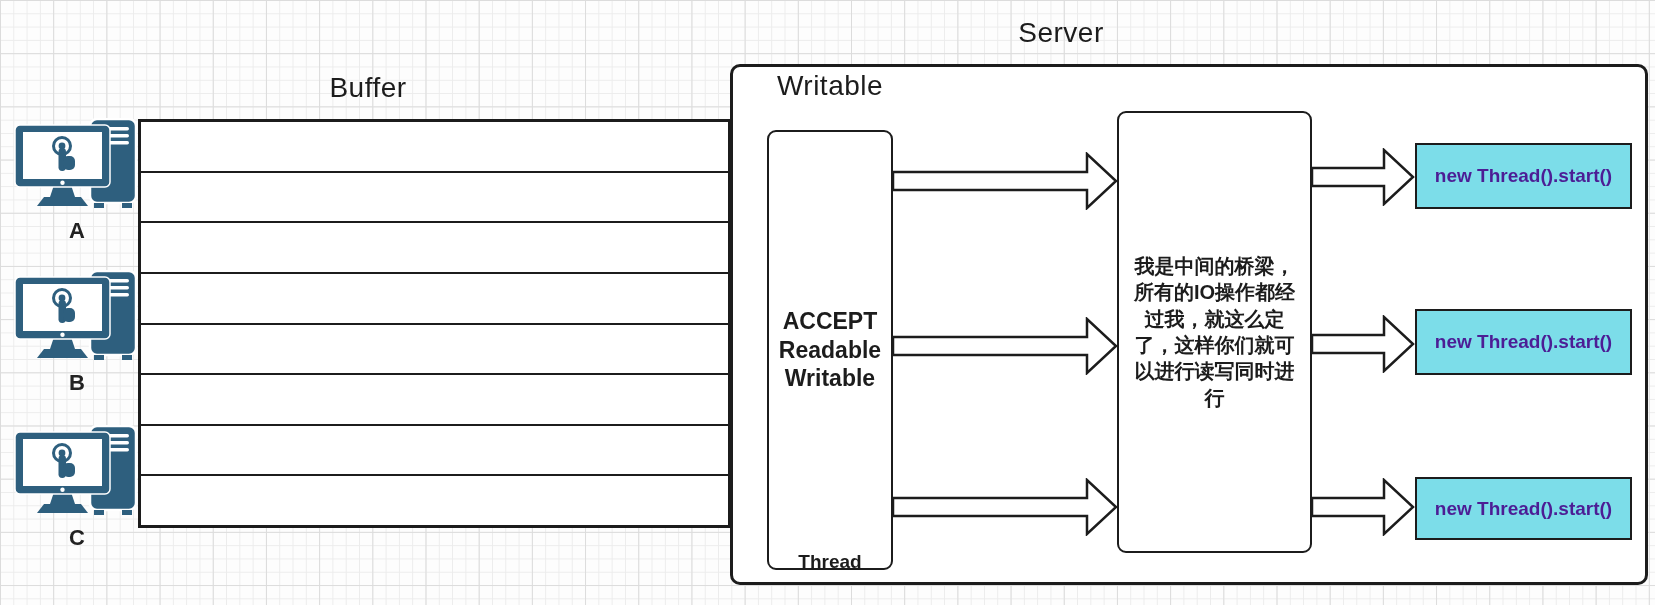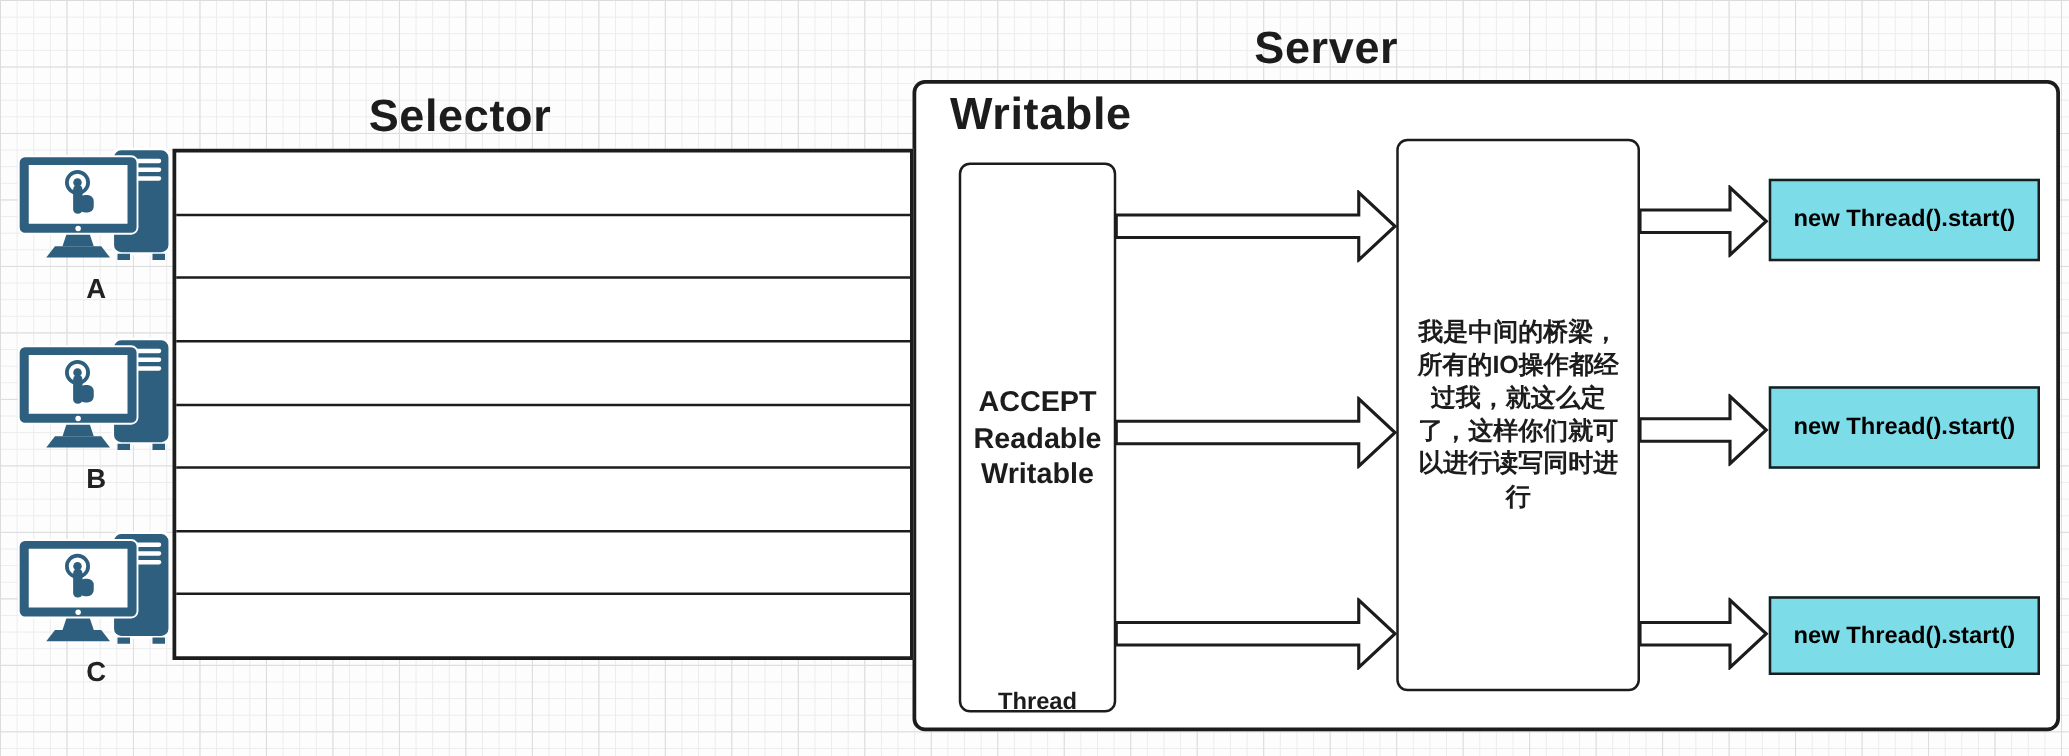--- a/index.html
+++ b/index.html
@@ -13,21 +13,21 @@
     position:relative; width:1655px; height:605px; overflow:hidden;
     background-color:#fdfdfd;
     background-image:
       linear-gradient(to right, #dcdcdc 1px, transparent 1px),
       linear-gradient(to bottom, #dcdcdc 1px, transparent 1px),
       linear-gradient(to right, #ececec 1px, transparent 1px),
       linear-gradient(to bottom, #ececec 1px, transparent 1px);
     background-size:53.2px 53.2px, 53.2px 53.2px, 13.3px 13.3px, 13.3px 13.3px;
   }
   .title{
-    position:absolute; text-align:center; font-weight:bold; font-size:36px;
+    position:absolute; text-align:center; font-weight:normal; font-size:28px;
     color:var(--line); letter-spacing:.5px; white-space:nowrap;
   }
   .server-box{
     position:absolute; left:730px; top:64px; width:918px; height:521px;
     background:#fff; border:3px solid var(--line); border-radius:10px;
   }
   .channel-box{
     position:absolute; left:138px; top:119px; width:593px; height:409px;
     background:#fff; border:3px solid var(--line);
     display:flex; flex-direction:column;
@@ -55,21 +55,21 @@
     display:flex; align-items:center; justify-content:center;
     text-align:center; font-weight:bold; font-size:20px; line-height:1.32;
     white-space:pre-line; padding:0;
   }
   .arrow{position:absolute;}
   .arrow polygon{fill:#fff; stroke:var(--line); stroke-width:2.5; stroke-linejoin:miter;}
   .thread-box{
     position:absolute; left:1415px; width:217px;
     background:var(--accent); border:2.5px solid var(--line);
     display:flex; align-items:center; justify-content:center;
-    font-weight:bold; font-size:19px; color:#000000; white-space:nowrap;
+    font-weight:bold; font-size:19px; color:#4c1d95; white-space:nowrap;
   }
 </style>
 </head>
 <body>
 
 <div class="canvas">
 
   <svg width="0" height="0" style="position:absolute" aria-hidden="true">
     <defs>
       <symbol id="pc-icon" viewBox="0 0 126 92">
@@ -92,21 +92,21 @@
           <rect x="44.5" y="30" width="7.5" height="23" rx="3.7" fill="var(--icon)"></rect>
           <rect x="49" y="38" width="12" height="14" rx="5" fill="var(--icon)"></rect>
         </g>
       </symbol>
     </defs>
   </svg>
 
   <div class="server-box"></div>
   <div class="title" style="left:931px; top:17px; width:260px;">Server</div>
 
-  <div class="title" style="left:238px; top:72px; width:260px;">Selector</div>
+  <div class="title" style="left:238px; top:72px; width:260px;">Buffer</div>
   <div class="channel-box">
     <div id="lanes" style="display:flex;flex-direction:column;flex:1">
         <div class="lane"></div>
         <div class="lane"></div>
         <div class="lane"></div>
         <div class="lane"></div>
         <div class="lane"></div>
         <div class="lane"></div>
         <div class="lane"></div>
         <div class="lane"></div>

